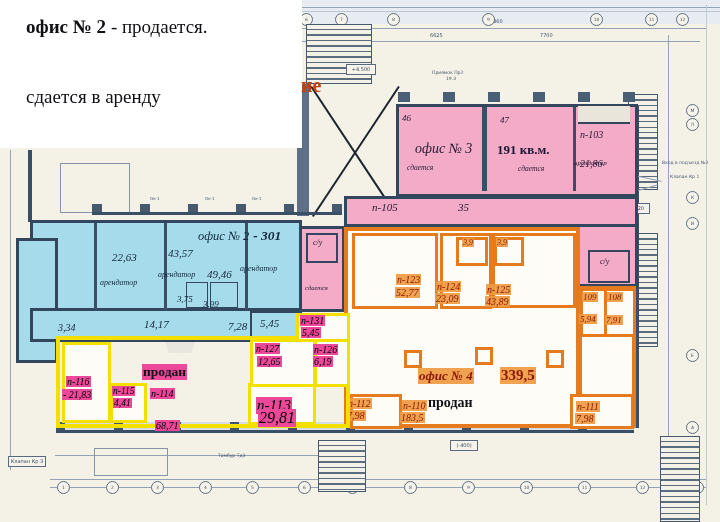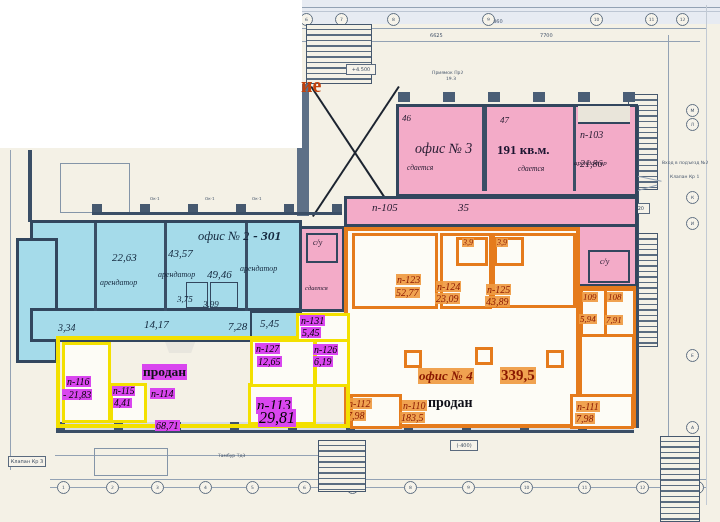--- a/index.html
+++ b/index.html
@@ -13,21 +13,21 @@
   .thin{background:#93a2b4}
   .ax{width:11px;height:11px;border:1px solid #5c6d80;border-radius:50%;
       font:4.5px/11px "DejaVu Sans",sans-serif;text-align:center;color:#44556a;background:#f6f3ea}
   .tb{border:1px solid #5a6a7e;font:5px/9px "DejaVu Sans",sans-serif;text-align:center;
       color:#3c4c60;background:#f6f3ea}
   .st{border:1.5px solid #46586e;background:repeating-linear-gradient(180deg,#f4f1e6 0 4px,#5a6c80 4px 5.5px)}
   .blue{background:#a5dbea;border:3px solid #32465e}
   .pink{background:#f3abc8;border:3px solid #32465e}
   .obox{border:3px solid #e57b1c;background:#fdfcf6}
   .ybox{border:3px solid #f3e000;background:#fdfcf6}
-  .ylab{background:#d946ef;color:#000;font-family:"Liberation Serif",serif;font-style:italic;
+  .ylab{background:#ec4899;color:#000;font-family:"Liberation Serif",serif;font-style:italic;
         padding:0 1px;white-space:nowrap}
   .olab{background:rgba(239,154,65,.92);color:#8a1800;font-family:"Liberation Serif",serif;
         font-style:italic;padding:0 1px;white-space:nowrap}
   .plab{font-family:"Liberation Serif",serif;font-style:italic;color:#241a30;white-space:nowrap}
   .nw{white-space:nowrap}
 </style>
 </head>
 <body>
 
 <div id="canvas">
@@ -225,15 +225,19 @@
   <div class="a ylab" style="left:256px;top:397px;font-size:15px">п-113</div>
   <div class="a ylab" style="left:258px;top:409px;font-size:16px">29,81</div>
   <div class="a ylab" style="left:255px;top:343px;font-size:10px">п-127</div>
   <div class="a ylab" style="left:257px;top:356px;font-size:10px">12,65</div>
   <div class="a ylab" style="left:313px;top:344px;font-size:10px">п-126</div>
   <div class="a ylab" style="left:313px;top:356px;font-size:10px">6,19</div>
   <div class="a ylab" style="left:300px;top:315px;font-size:10px">п-131</div>
   <div class="a ylab" style="left:301px;top:327px;font-size:10px">5,45</div>
 
   <div class="a" style="left:0;top:0;width:302px;height:148px;background:#ffffff"></div>
+  <div class="a nw" style="left:26px;top:16px;font-size:19px;color:#101014">
+    <span class="bd">офис № 2</span><span> - продается.</span>
+  </div>
+  <div class="a nw" style="left:26px;top:86px;font-size:19px;color:#101014">сдается в аренду</div>
   <div class="a bd nw" style="left:301px;top:74px;font-size:20px;color:#c2410c">ие</div>
 
 </div>
 
 </body></html>

